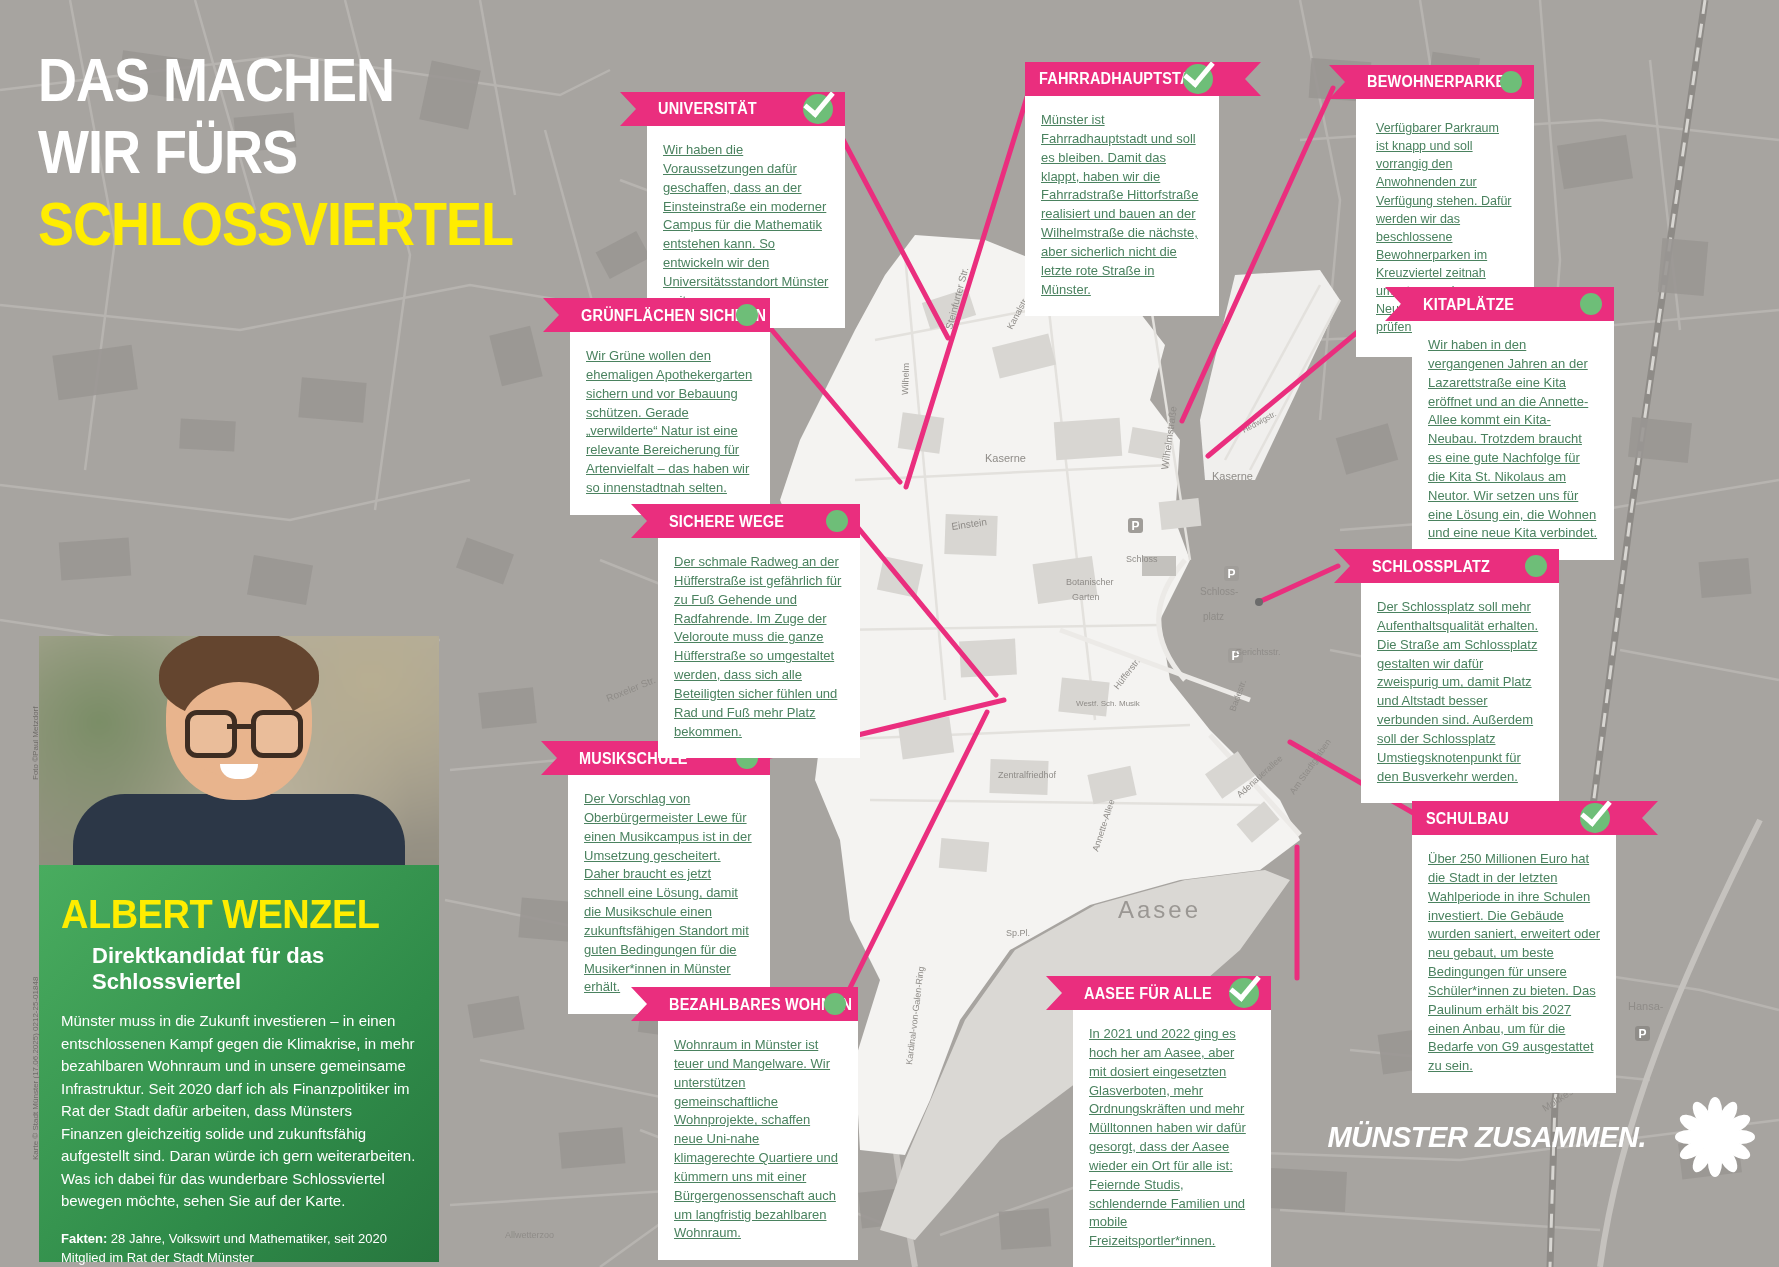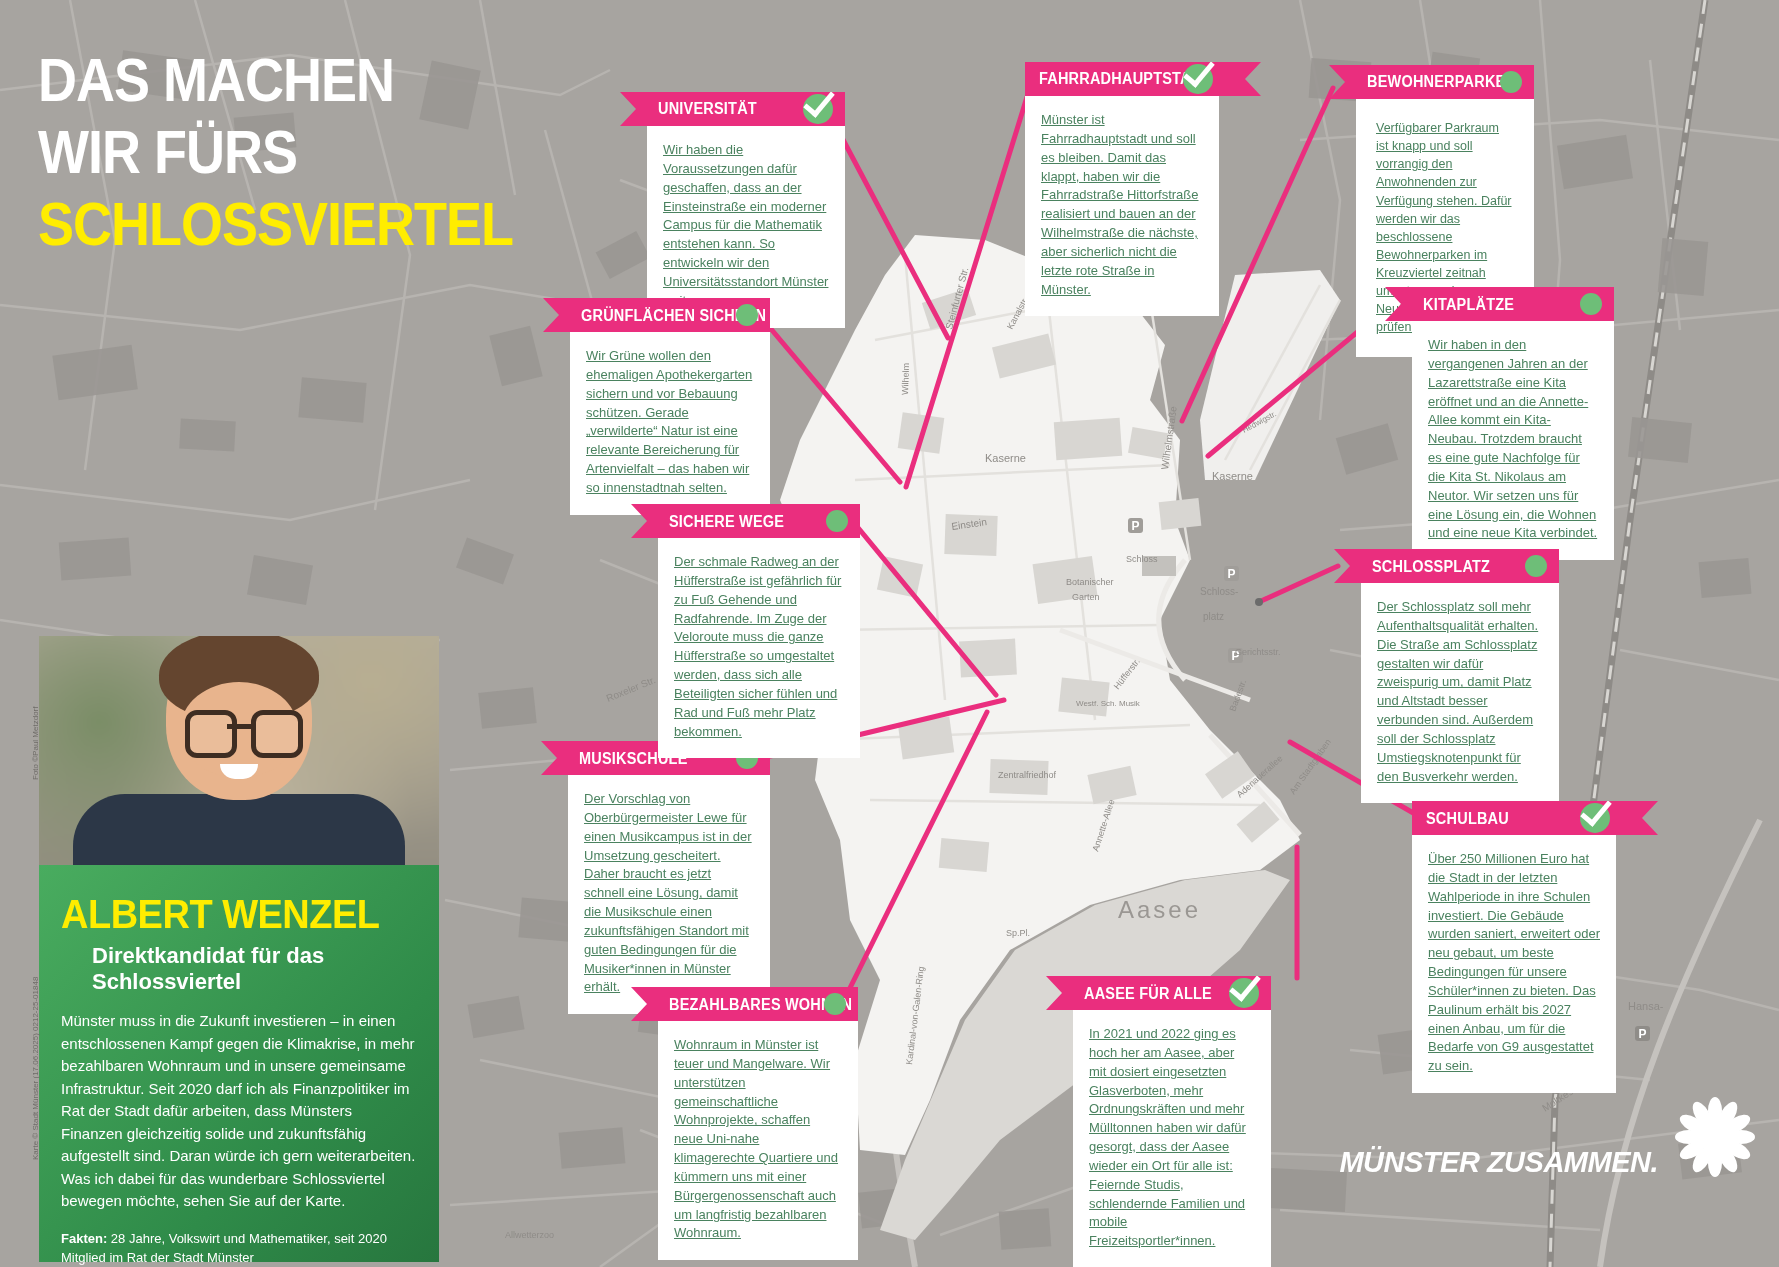--- a/index.html
+++ b/index.html
@@ -52,21 +52,21 @@
      padding:26px 22px 36px;color:#fff;
      background:linear-gradient(135deg,#49ac5f 0%,#2f8b49 65%,#27763e 100%);}
   .cand-name{font-size:38px;font-weight:900;color:#ffed00;letter-spacing:-.5px;white-space:nowrap;
      transform:scaleY(1.08);transform-origin:left top;}
   .cand-sub{font-size:22px;font-weight:bold;margin-top:9px;margin-left:31px;}
   .cand-intro{font-size:15px;line-height:1.5;margin-top:15px;}
   .cand-facts{font-size:13px;line-height:1.52;margin-top:16px;}
   .flabel{font-weight:bold;}
 
   
-  .footer{position:absolute;right:22px;bottom:88px;z-index:6;display:flex;align-items:flex-end;gap:15px;}
+  .footer{position:absolute;right:22px;bottom:88px;z-index:6;display:flex;align-items:center;gap:27px;}
   .slogan{color:#fff;font-size:29px;font-weight:900;font-style:italic;letter-spacing:-.5px;}
 
   .credit{position:absolute;z-index:7;font-size:8px;color:#6f6c68;white-space:nowrap;
      transform:rotate(-90deg);transform-origin:left top;}
   .credit-photo{left:31px;top:780px;}
   .credit-map{left:31px;top:1160px;}
 </style>
 </head>
 <body>
 

